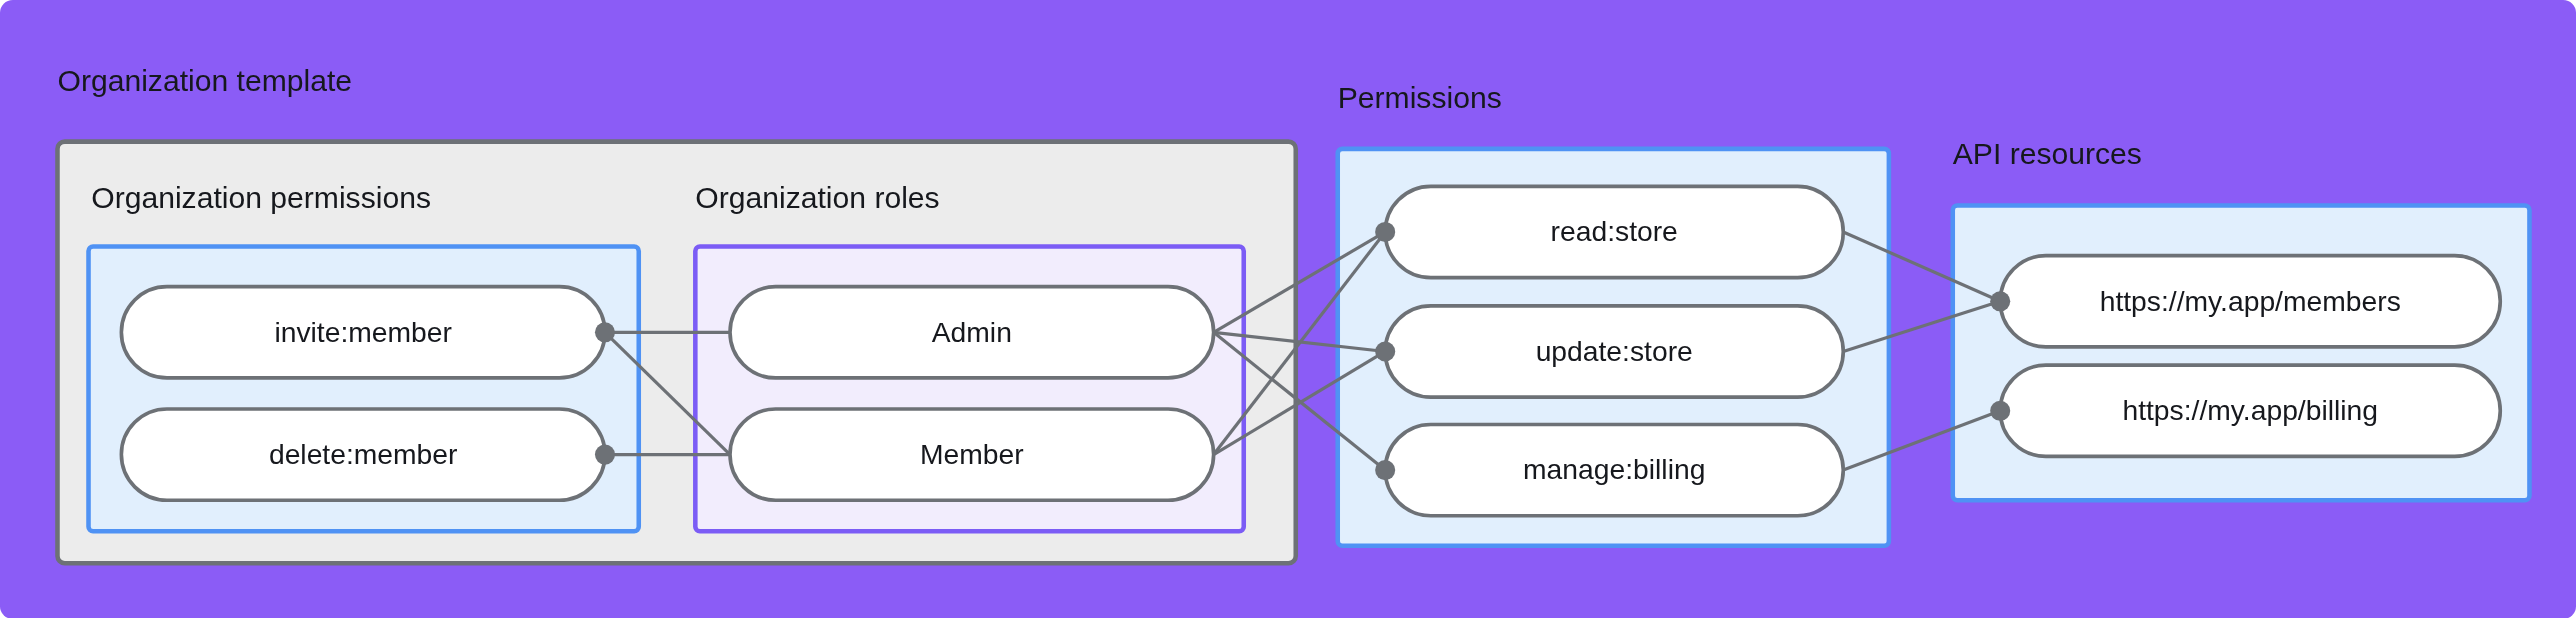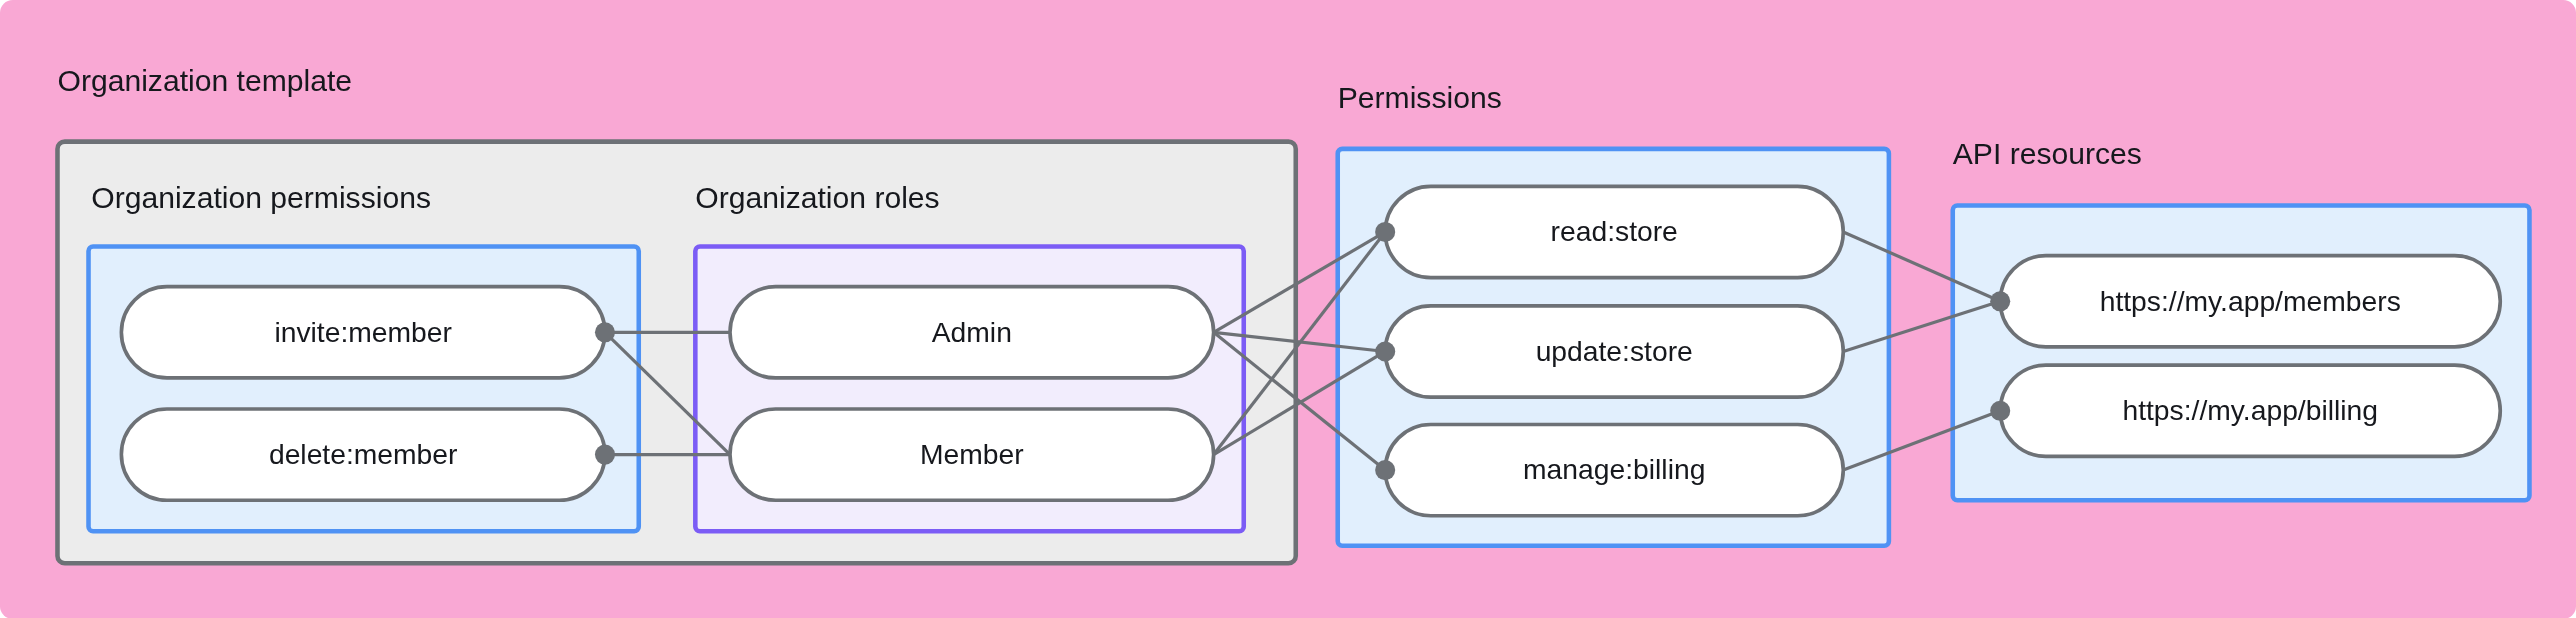--- a/index.html
+++ b/index.html
@@ -4,21 +4,21 @@
 <style>
   html, body {
     margin: 0;
     padding: 0;
     background: #ffffff;
   }
   #canvas {
     position: relative;
     width: 2576px;
     height: 619px;
-    background: #f9a8d4;
+    background: #8b5cf6;
     border-radius: 12.8px;
     overflow: hidden;
     font-family: "Liberation Sans", sans-serif;
   }
   svg.diagram {
     position: absolute;
     inset: 0;
     width: 2576px;
     height: 619px;
     display: block;

